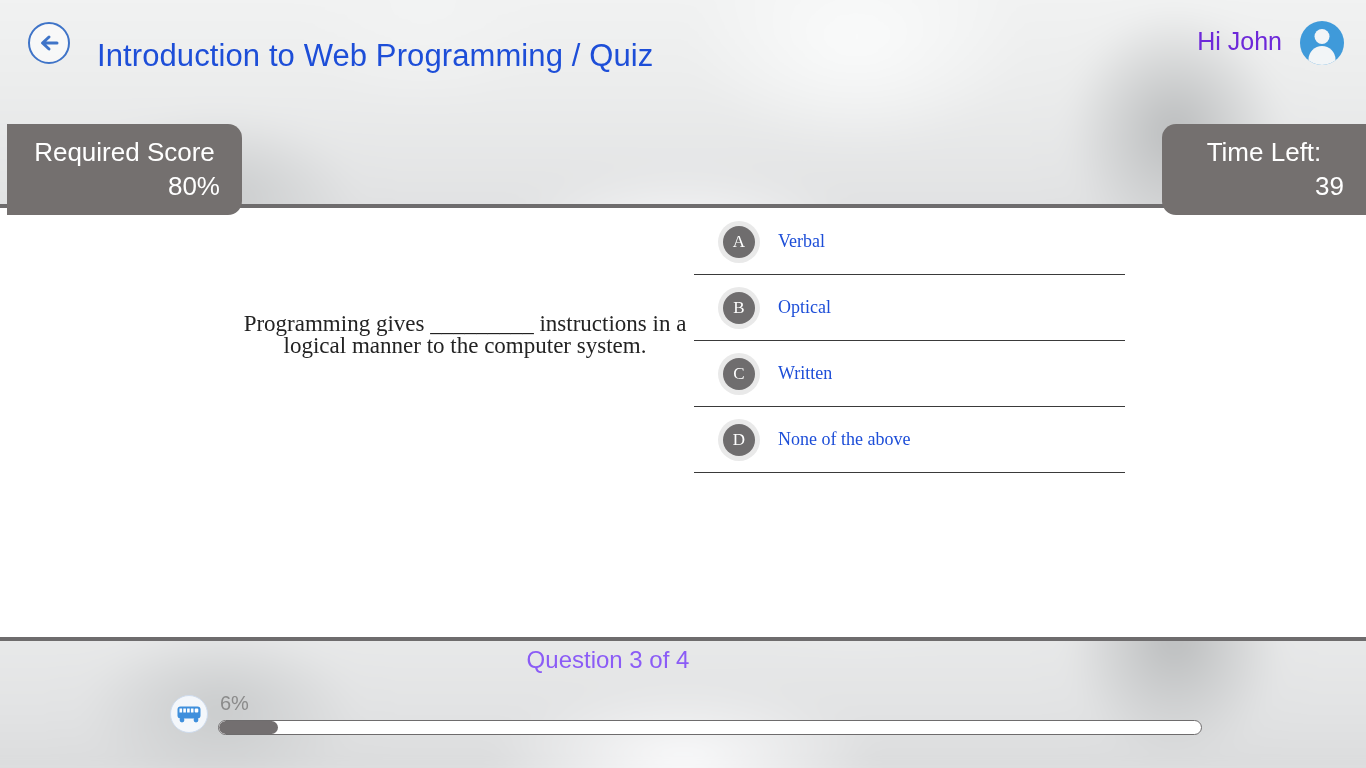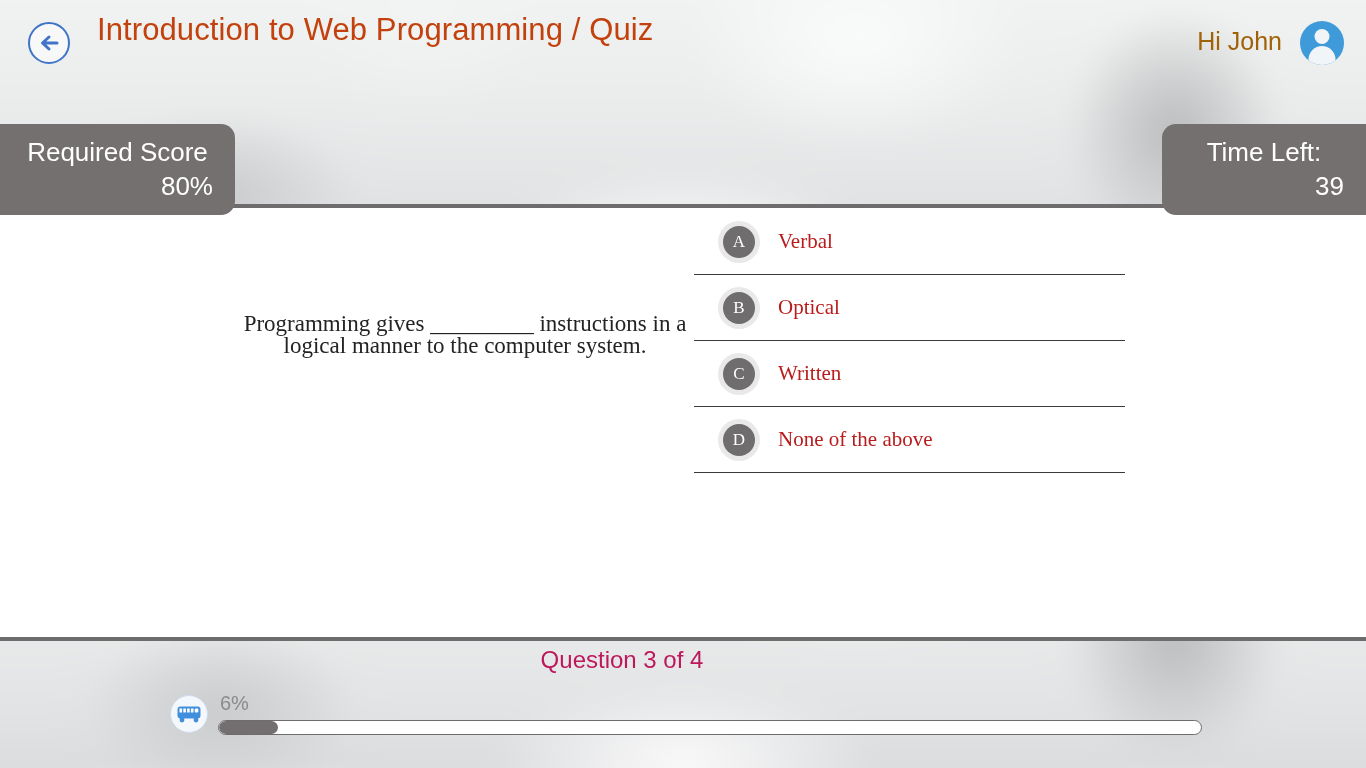--- a/index.html
+++ b/index.html
@@ -90,33 +90,33 @@
     box-sizing: border-box;
     display: flex;
     align-items: center;
     justify-content: center;
     cursor: pointer;
   }
   #back-button svg { display: block; }
   #quiz-title {
     position: absolute;
     left: 97px;
-    top: 12px;
+    top: 38px;
     font-size: 31px;
-    color: #c2410c;
+    color: #1d4ed8;
     font-weight: 400;
     letter-spacing: 0.1px;
     white-space: nowrap;
   }
   #greeting {
     position: absolute;
     right: 84px;
     top: 27px;
     font-size: 25px;
-    color: #a16207;
+    color: #6d28d9;
     white-space: nowrap;
   }
   #avatar {
     position: absolute;
     right: 22px;
     top: 21px;
     width: 44px;
     height: 44px;
     border-radius: 50%;
     background: #3f9ada;
@@ -147,20 +147,21 @@
   
   .badge {
     position: absolute;
     background: #74706f;
     color: #ffffff;
     text-align: center;
     font-size: 26px;
     line-height: 34px;
     padding: 11px 22px 12px 22px;
     box-sizing: border-box;
+    margin-left: 7px;
   }
   #required-score-badge {
     left: 0;
     top: 124px;
     width: 235px;
     border-radius: 0 14px 14px 0;
   }
   #time-left-badge {
     right: 0;
     top: 124px;
@@ -214,33 +215,33 @@
     color: #ffffff;
     font-family: "Liberation Serif", serif;
     font-size: 17px;
     display: flex;
     align-items: center;
     justify-content: center;
   }
   .option-label {
     margin-left: 18px;
     font-family: "Liberation Serif", serif;
-    font-size: 21px;
-    color: #b91c1c;
+    font-size: 18px;
+    color: #1d4ed8;
   }
 
   
   #question-counter {
     position: absolute;
-    left: 14px;
+    left: 0;
     top: 646px;
     width: 1216px;
     text-align: center;
     font-size: 24px;
-    color: #be185d;
+    color: #8b5cf6;
   }
   #progress-area {
     position: absolute;
     left: 170px;
     top: 692px;
     width: 1060px;
     height: 46px;
   }
   #bus-icon {
     position: absolute;

